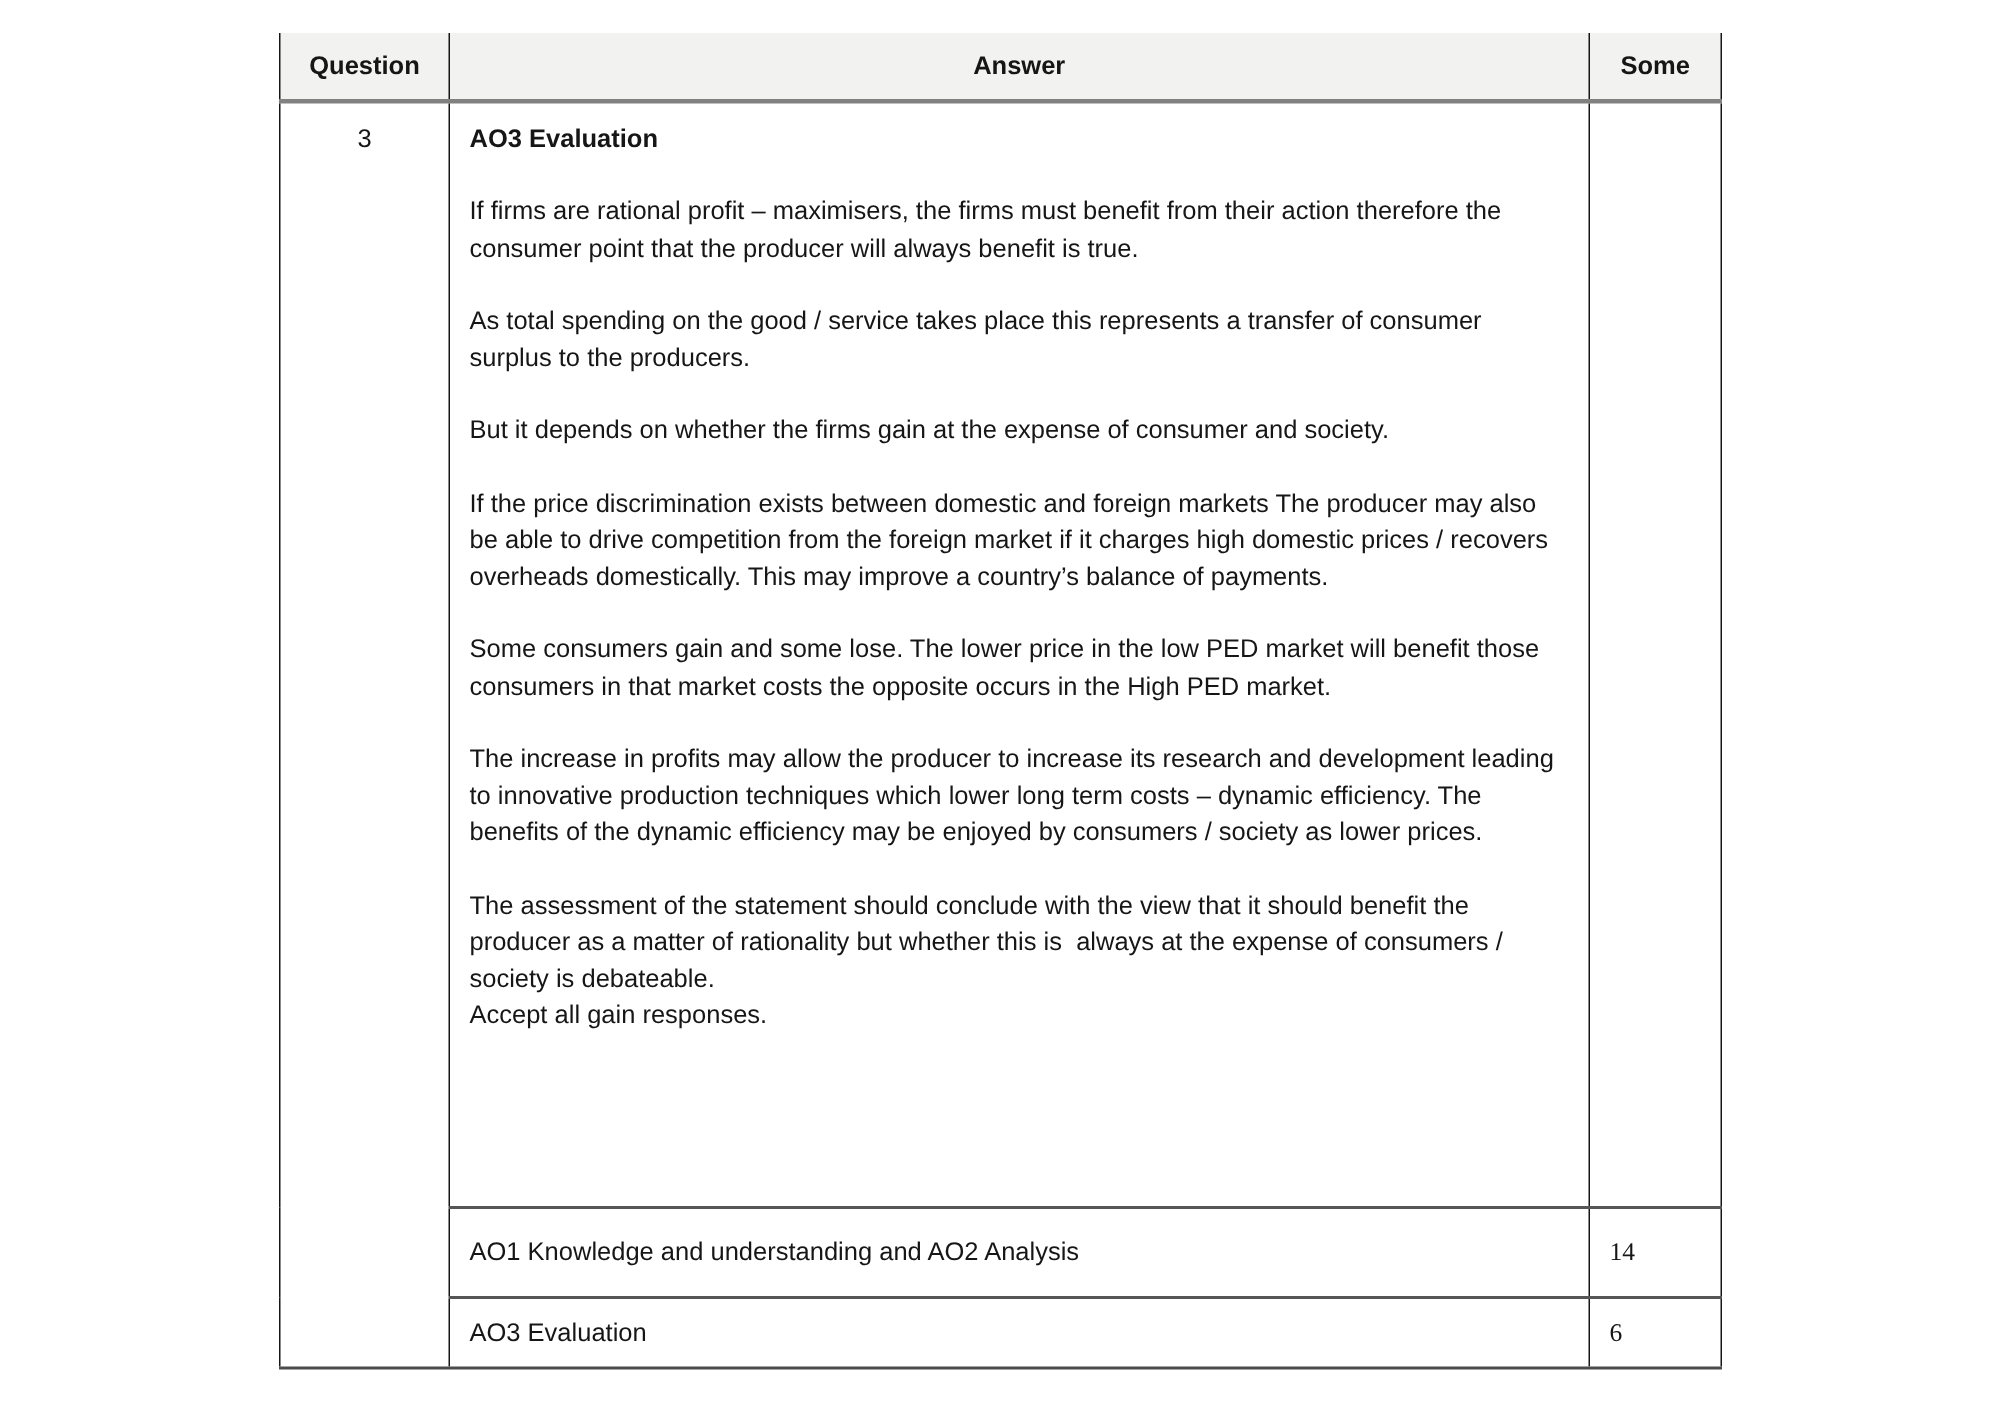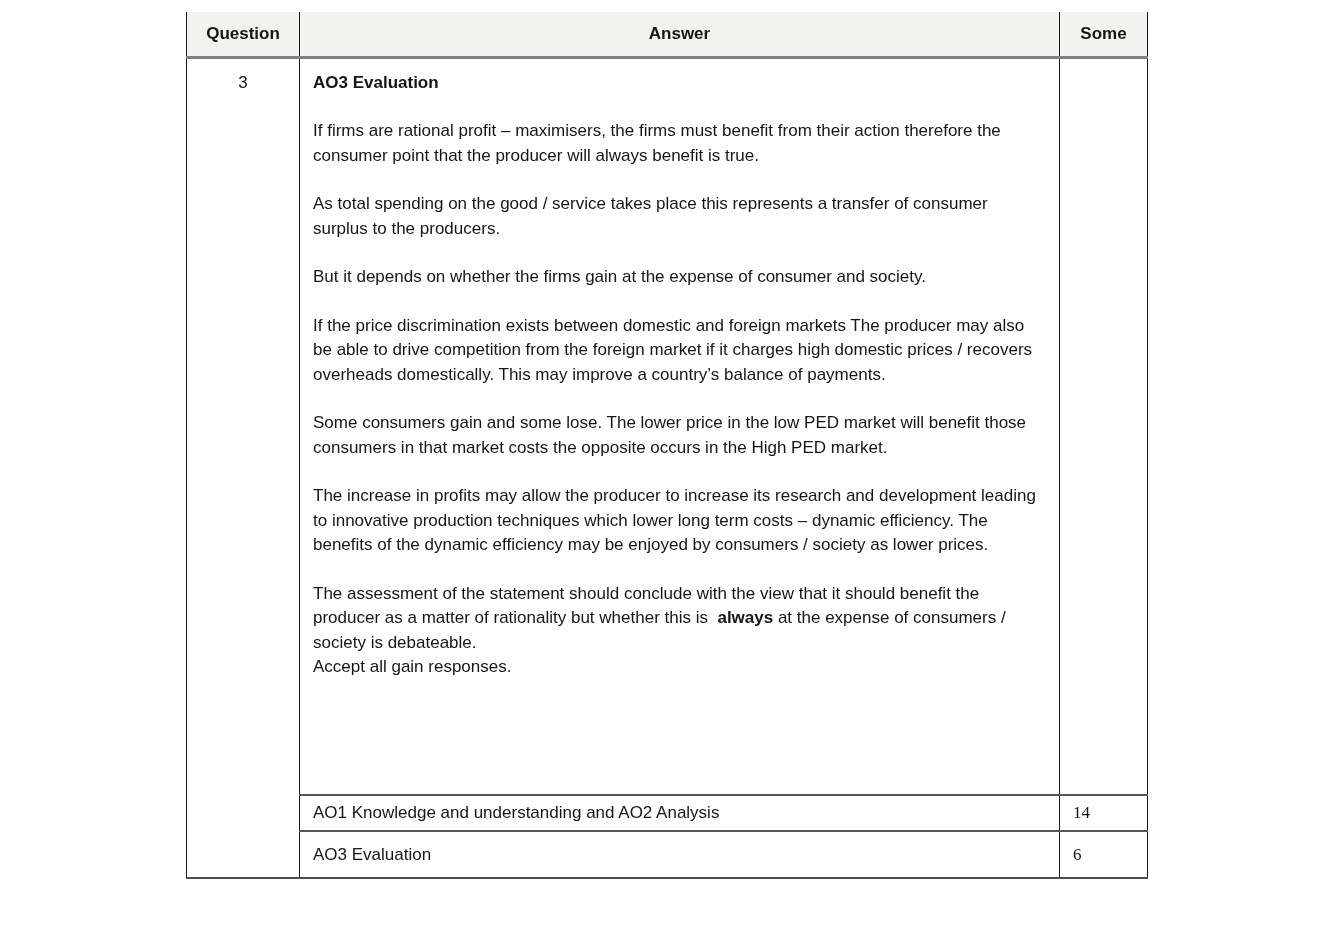--- a/index.html
+++ b/index.html
@@ -6,21 +6,21 @@
   html, body {
     width: 1341px; height: 938px;
     background: #ffffff;
     font-family: "Liberation Sans", "DejaVu Sans", sans-serif;
     color: #161616;
   }
   .page { position: relative; width: 1341px; height: 938px; background: #ffffff; overflow: hidden; }
 
   table.ms {
     position: absolute;
-    left: 186px; top: 12px;
+    left: 186px; top: 22px;
     width: 961px;
     border-collapse: collapse;
     table-layout: fixed;
     font-size: 17px;
   }
   col.c-question { width: 113px; }
   col.c-answer   { width: 760px; }
   col.c-marks    { width: 88px; }
 
   
@@ -61,23 +61,23 @@
 
   
   tr.foot-row td {
     vertical-align: middle;
     border-bottom: 2px solid #565656;
     line-height: 24px;
   }
   tr.foot-row td.fcell { padding-left: 13px; }
   tr.foot-row td.mval  { padding-left: 13px; font-family: Liberation Serif, serif; }
   tr.foot-row:last-child td { border-bottom: 2px solid #4c4c4c; height: 47px; }
-  tr.foot-row.r1 td { height: 36px; }
+  tr.foot-row.r1 td { height: 60px; }
 
-  strong { font-weight: bold; }
+  strong { font-weight: normal; }
 </style>
 </head>
 <body>
 
 <div class="page">
   <table class="ms">
     <colgroup>
       <col class="c-question">
       <col class="c-answer">
       <col class="c-marks">

